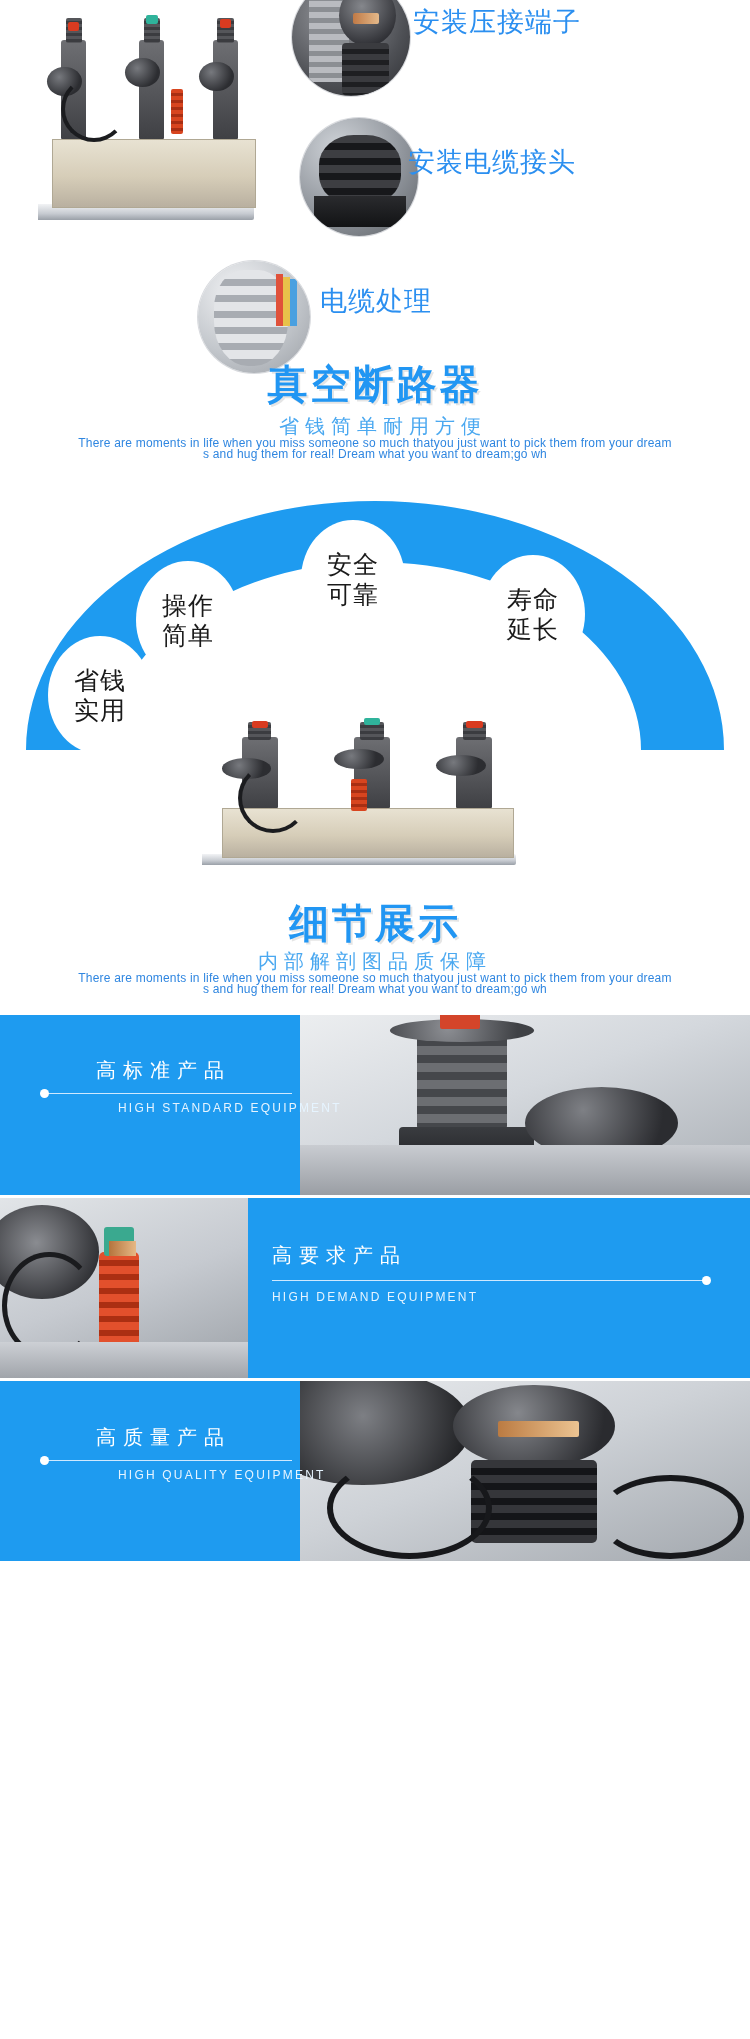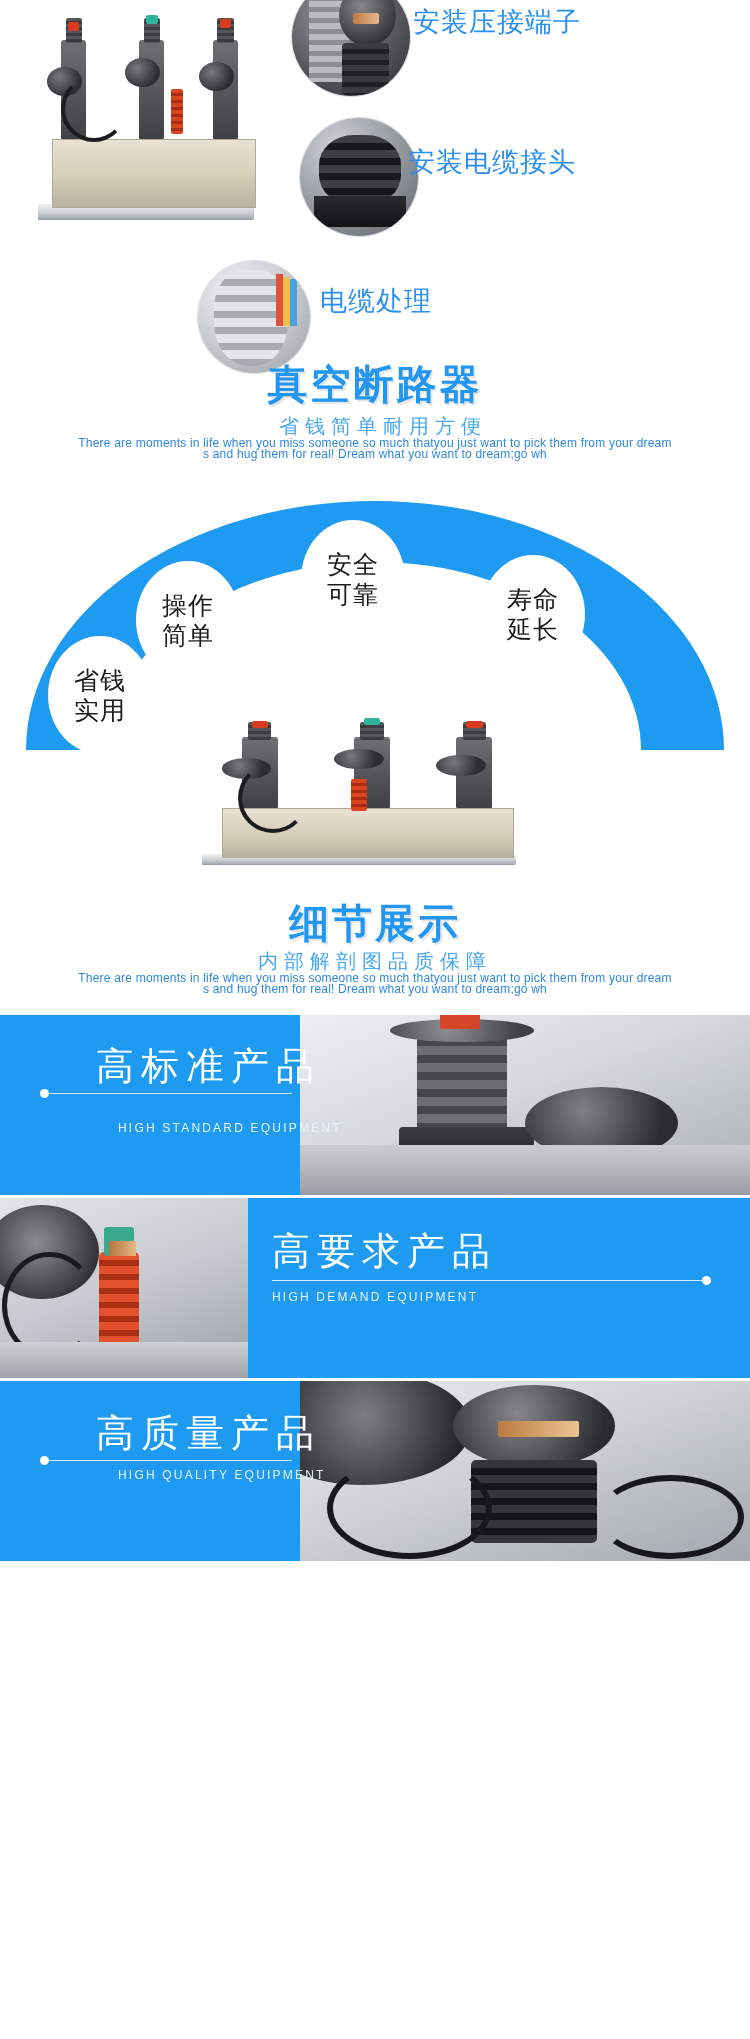--- a/index.html
+++ b/index.html
@@ -52,21 +52,21 @@
   
   .arc-wrap{position:absolute;left:0;top:0;width:750px;height:300px;}
   .bubble{position:absolute;background:#fff;border-radius:50%;
     display:flex;align-items:center;justify-content:center;text-align:center;
     color:#1a1a1a;font-size:25px;line-height:30px;letter-spacing:1px;}
 
   
   .panel{position:absolute;display:flex;}
   .panel .blue{background:#1e9bf0;position:relative;overflow:hidden;}
   .panel .pic{position:relative;overflow:hidden;background:#cfd3d8;}
-  .panel-cn{position:absolute;color:#ffffff;font-size:38px;letter-spacing:7px;white-space:nowrap;}
+  .panel-cn{position:absolute;color:#ffffff;font-size:20px;letter-spacing:7px;white-space:nowrap;margin-top:16px;}
   .panel-en{position:absolute;color:#e6f4ff;font-size:12px;letter-spacing:2.2px;white-space:nowrap;}
   .rule{position:absolute;height:1px;background:#cfe9ff;}
   .dot{position:absolute;width:9px;height:9px;border-radius:50%;background:#ffffff;}
 </style>
 </head>
 <body>
 
 <div class="page">
 
   <div class="photo dev" style="left:38px;top:8px;width:230px;height:225px;">
@@ -200,21 +200,21 @@
                   background:linear-gradient(180deg,#3a3c40,#18191c);border-radius:4px;"></div>
       <div style="position:absolute;left:50%;top:40%;width:34%;height:40%;border-radius:50%;
                   background:radial-gradient(circle at 38% 32%,#7e8085,#2b2c30 75%);"></div>
       <div style="position:absolute;left:0;top:72%;width:100%;height:28%;
                   background:linear-gradient(180deg,#c9ccd1,#9a9ea4);"></div>
     </div>
   </div>
   <div class="panel-cn" style="left:96px;top:1041px;">高标准产品</div>
   <div class="rule" style="left:47px;top:1093px;width:245px;"></div>
   <div class="dot" style="left:40px;top:1089px;"></div>
-  <div class="panel-en" style="left:118px;top:1101px;margin-top:20px;">HIGH STANDARD EQUIPMENT</div>
+  <div class="panel-en" style="left:118px;top:1101px;">HIGH STANDARD EQUIPMENT</div>
 
   <div class="panel" style="left:0;top:1198px;width:750px;height:180px;">
     <div class="pic" style="width:248px;height:180px;
                 background:linear-gradient(160deg,#e2e5e8 0%,#c6cad0 50%,#9ba0a6 100%);">
       <div style="position:absolute;left:-6%;top:4%;width:46%;height:52%;border-radius:50%;
                   background:radial-gradient(circle at 45% 40%,#8a8c91,#2e2f33 78%);"></div>
       <div style="position:absolute;left:40%;top:30%;width:16%;height:56%;
                   background:repeating-linear-gradient(180deg,#e2502c 0 8px,#ab2f12 8px 14px);
                   border-radius:5px;"></div>
       <div style="position:absolute;left:42%;top:16%;width:12%;height:16%;background:#3aa98f;border-radius:3px;"></div>

